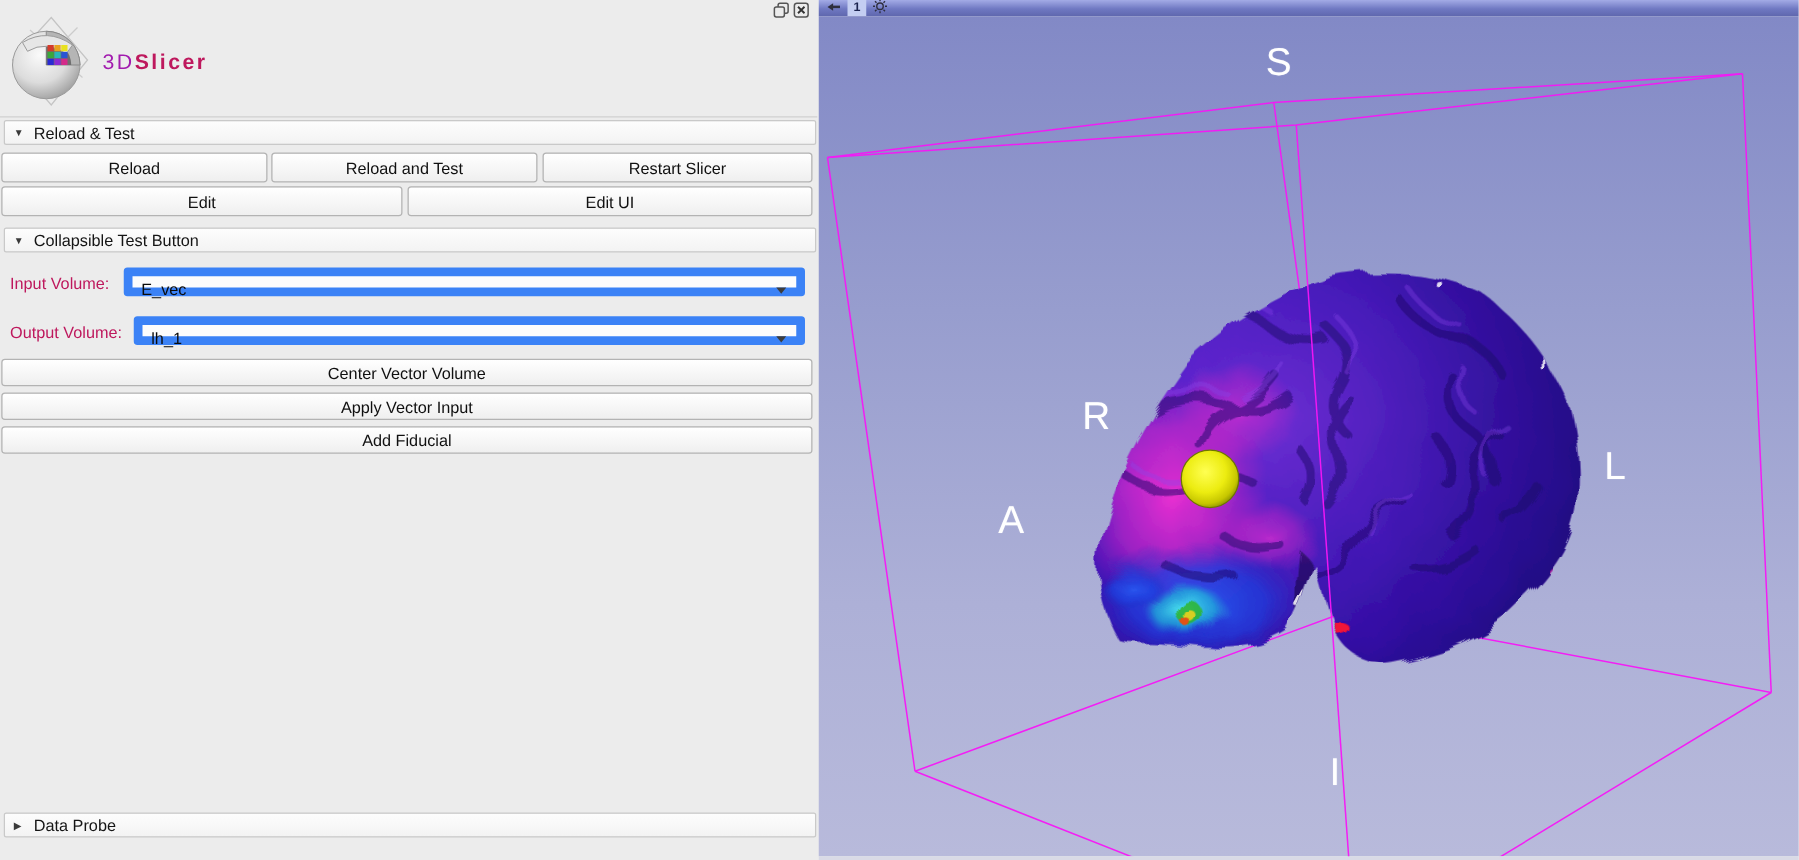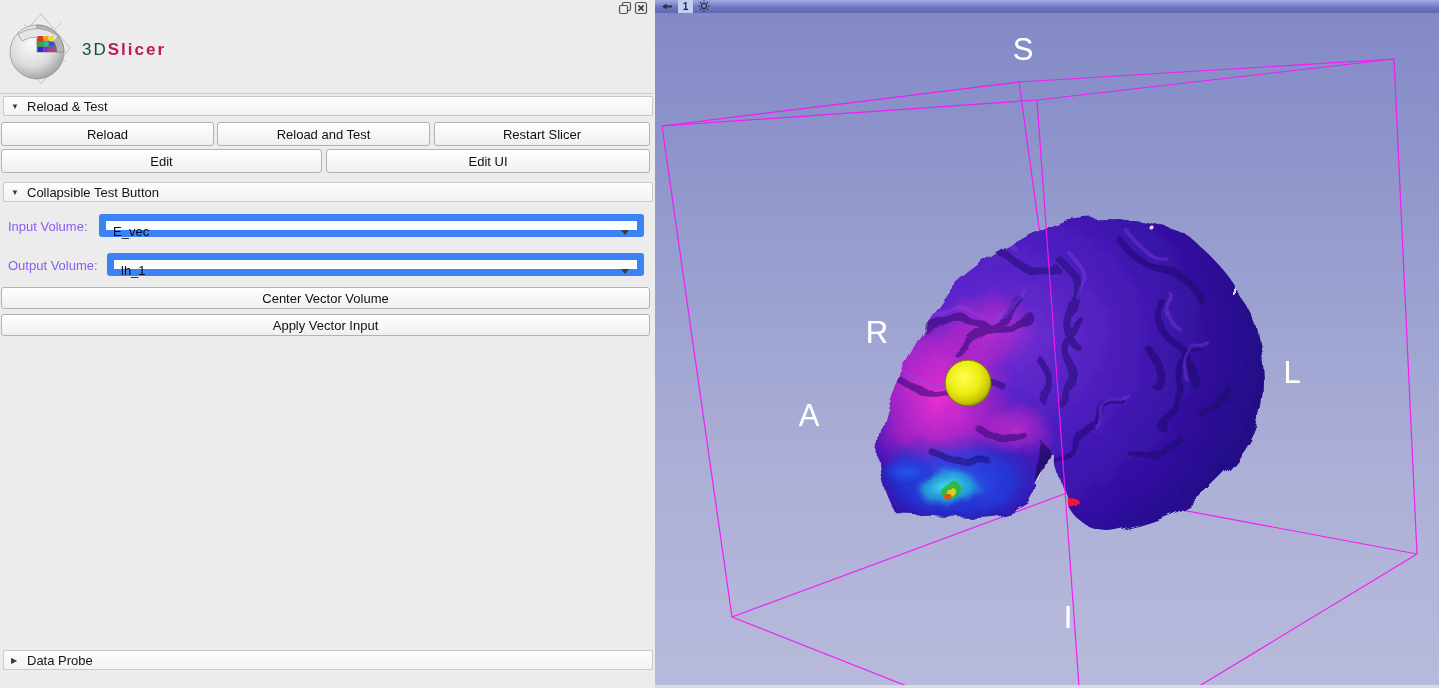--- a/index.html
+++ b/index.html
@@ -10,21 +10,21 @@
     -webkit-font-smoothing:antialiased;
   }
 
   
   .left-panel { position:absolute; left:0; top:0; width:654px; height:688px; background:#ececec; }
   .panel-top-icons { position:absolute; left:618px; top:1px; display:flex; gap:2px; }
   .panel-top-icons svg { display:block; }
 
   .logo-area { position:absolute; left:4px; top:8px; height:84px; display:flex; align-items:center; }
   .logo-text { font-size:17px; letter-spacing:2px; margin-left:4px; }
-  .logo-text .l1 { color:#14532d; font-weight:400;text-align:right; }
+  .logo-text .l1 { color:#a21caf; font-weight:400;text-align:right; }
   .logo-text .l2 { color:#be185d; font-weight:700; }
   .panel-divider { position:absolute; left:0; top:93px; width:654px; height:1px; background:#cfcfcf; }
 
   .collapsible {
     position:absolute; left:3px; width:650px; height:20px;
     background:linear-gradient(#fdfdfd,#f3f3f3);
     border:1px solid #c9c9c9; border-radius:2px;
     display:flex; align-items:center; padding-left:7px;
     font-size:13px; color:#151515; cursor:default;
   }
@@ -32,21 +32,21 @@
 
   .qbtn {
     position:absolute; height:24px;
     background:linear-gradient(#ffffff,#efefef);
     border:1px solid #b3b3b3; border-radius:3px;
     font-size:13px; color:#101010; font-family:"Liberation Sans",sans-serif;
     display:flex; align-items:center; justify-content:center;
   }
   .qbtn.small { height:22px; }
 
-  .field-label { position:absolute; font-size:13px; color:#8b5cf6; }
+  .field-label { position:absolute; font-size:13px; color:#be185d; }
   .combo {
     position:absolute; height:23px; background:#fcfcfc;
     border:7px solid #3b82f6; border-radius:3px;
     font-size:13px; color:#0a0a0a; line-height:21px; padding-left:7px;
   }
   .combo .arrow {
     position:absolute; right:8px; top:9px; width:0; height:0;
     border-left:4px solid transparent; border-right:4px solid transparent;
     border-top:5px solid #3c3c3c;
   }
@@ -156,20 +156,21 @@
   </div>
 
   <span class="field-label" style="left:8px; top:258px;">Output Volume:</span>
   <div class="combo" style="left:107px; top:253px; width:537px;">
     <span>lh_1</span>
     <span class="arrow"></span>
   </div>
 
   <button class="qbtn small" style="left:1px; top:287px; width:649px;">Center Vector Volume</button>
   <button class="qbtn small" style="left:1px; top:314px; width:649px;">Apply Vector Input</button>
+  <button class="qbtn small" style="left:1px; top:341px; width:649px;">Add Fiducial</button>
 
   <div class="collapsible" style="top:650px;">
     <span class="tri">▶</span>
     <span>Data Probe</span>
   </div>
 </div>
 
 <div class="splitter">
   <span class="dot" style="top:338px;"></span>
   <span class="dot" style="top:346px;"></span>

